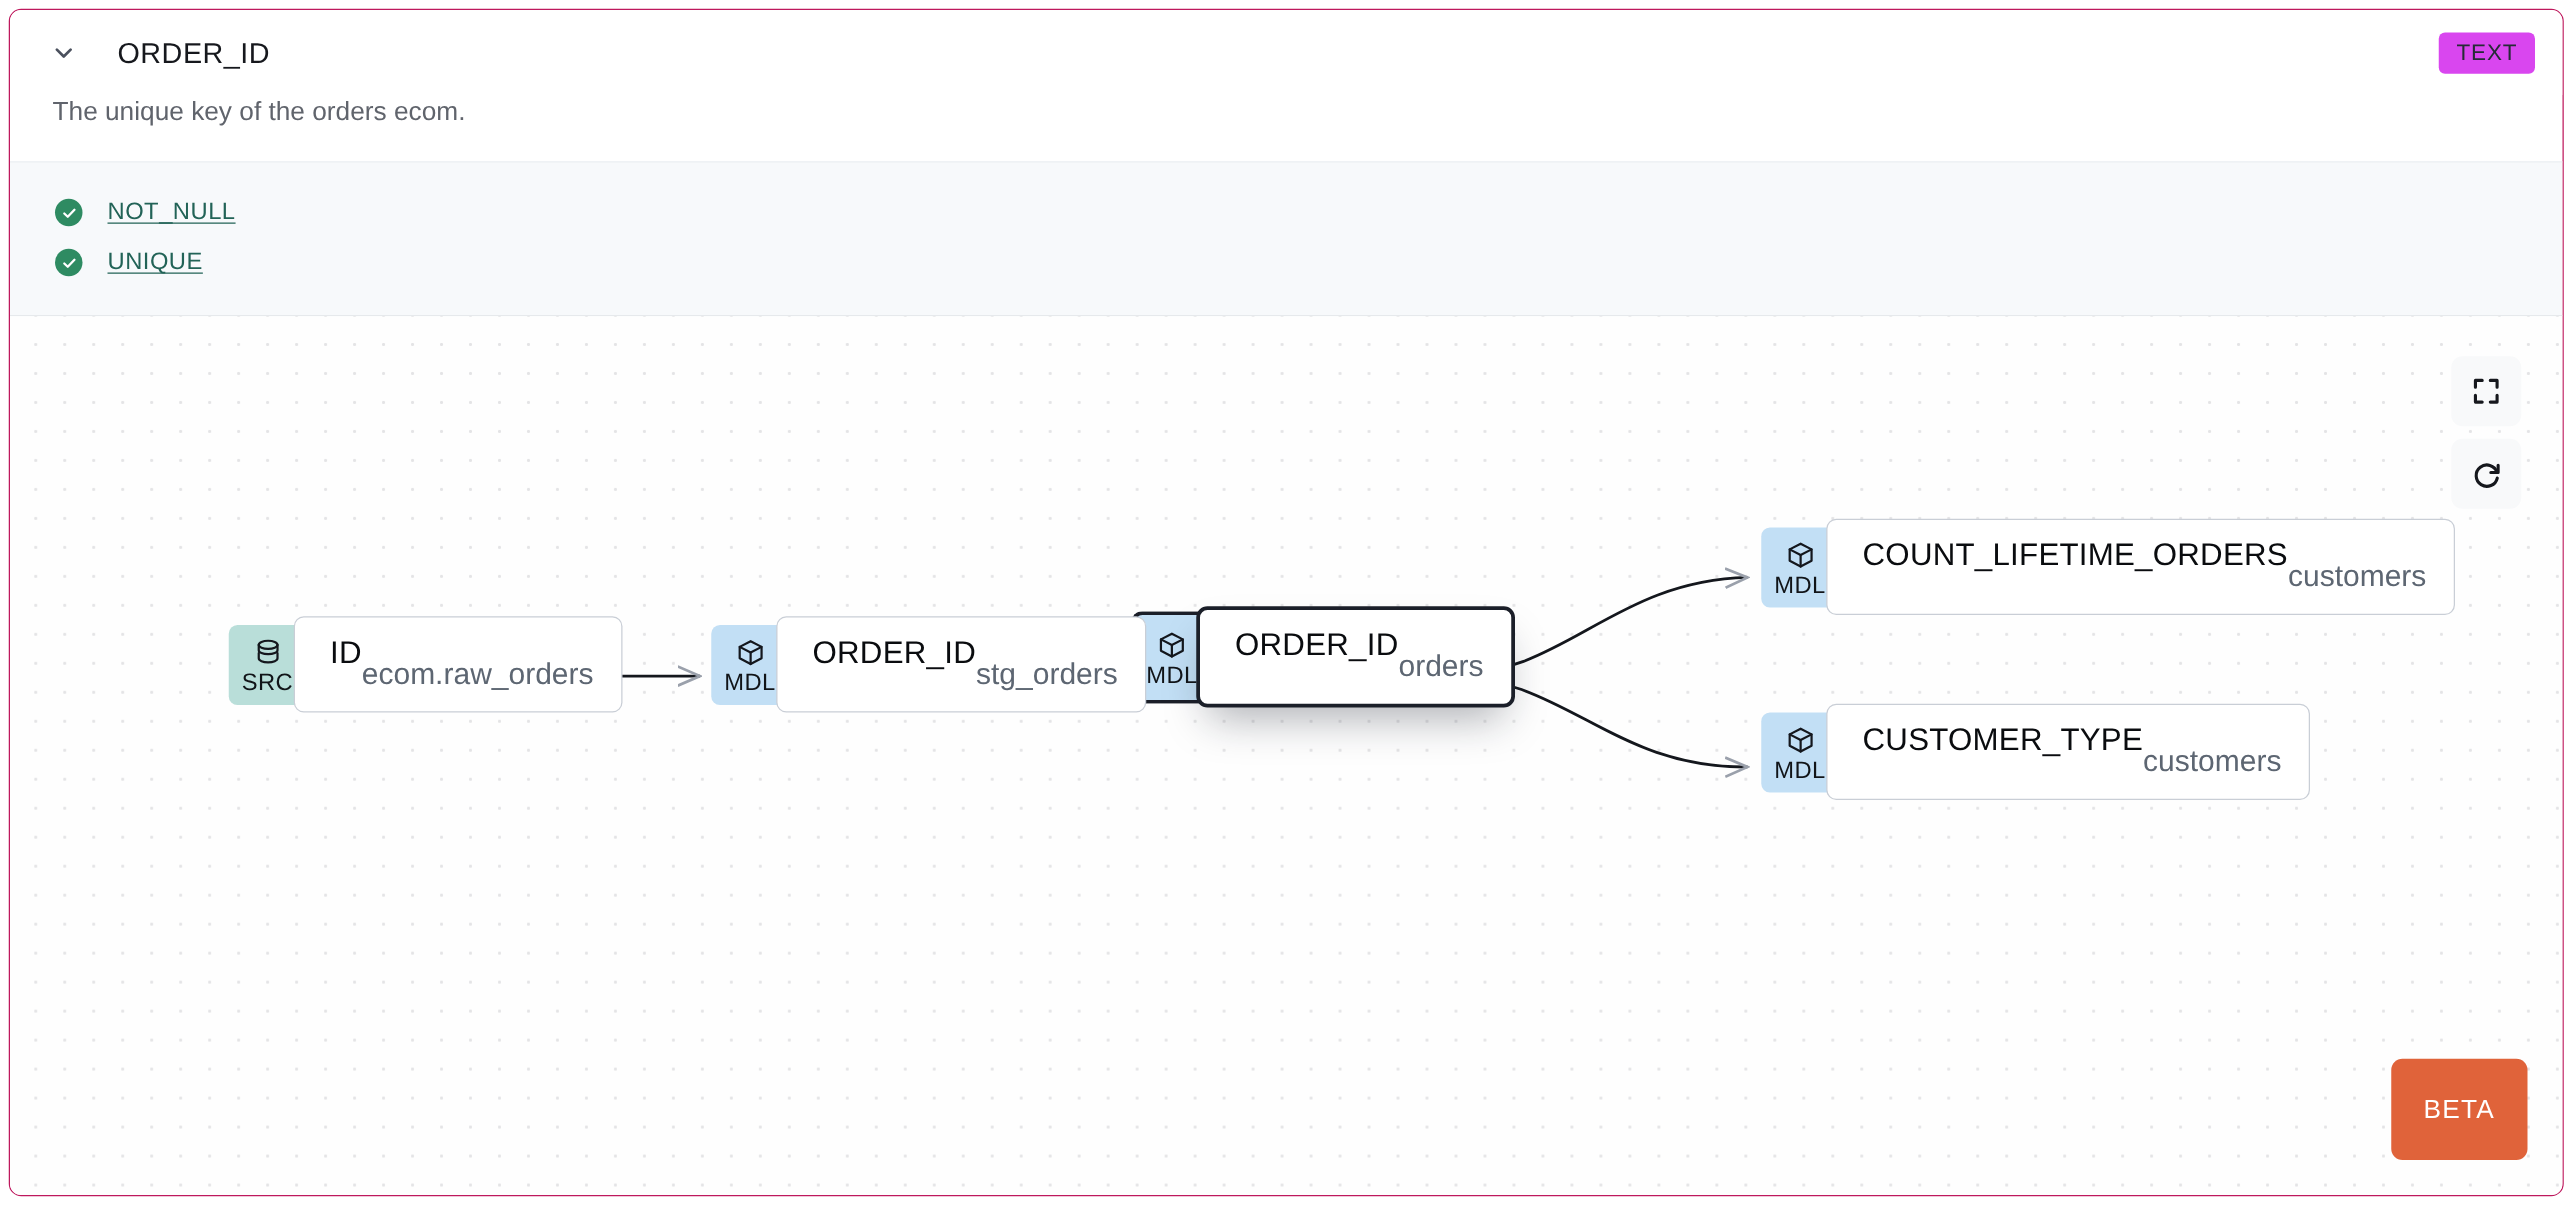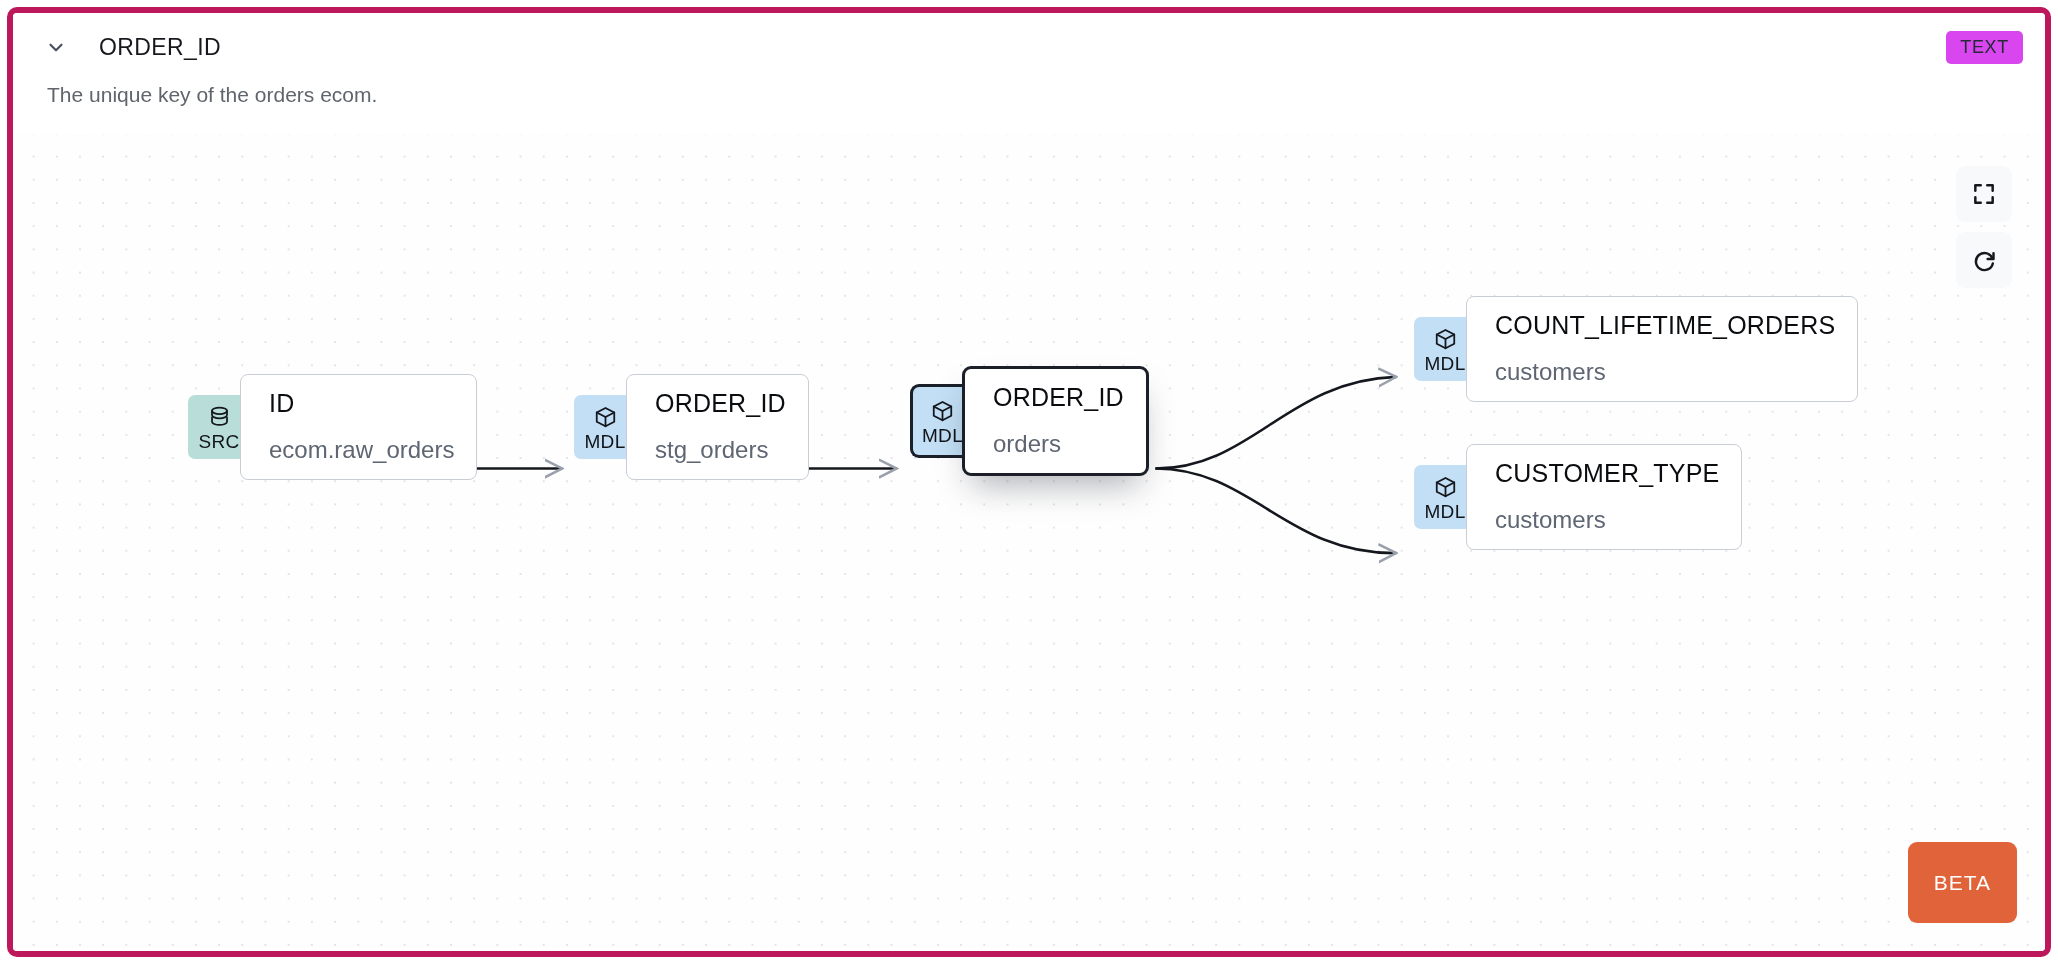--- a/index.html
+++ b/index.html
@@ -17,21 +17,21 @@
   }
 
   
   .card {
     position: absolute;
     left: 7px;
     top: 7px;
     width: 2044px;
     height: 950px;
     background: #ffffff;
-    border: 6px solid #be185d;
+    border: 1px solid #be185d;
     border-radius: 10px;
     box-sizing: border-box;
     overflow: hidden;
     display: flex;
     flex-direction: column;
   }
 
   
   .header {
     position: relative;
@@ -164,21 +164,21 @@
     margin-bottom: 1px;
   }
   .node-badge .glyph svg { display: block; }
   .node-body {
     background: #ffffff;
     border: 1px solid #c9ced6;
     border-radius: 8px;
     margin-left: -10px;
     padding: 14px 22px 15px 28px;
     display: flex;
-    flex-direction: column;
+    flex-direction: row;
     justify-content: center;
     box-sizing: border-box;
     z-index: 2;
   }
   .node-name {
     font-size: 25px;
     color: #0a0c0f;
     line-height: 1.15;
     white-space: nowrap;
     letter-spacing: 0.2px;
@@ -252,20 +252,38 @@
         <svg width="22" height="22" viewBox="0 0 24 24" fill="none" stroke="#4b515e" stroke-width="2.4" stroke-linecap="round" stroke-linejoin="round">
           <polyline points="6 9.5 12 15.5 18 9.5"></polyline>
         </svg>
       </div>
       <div class="col-title">ORDER_ID</div>
       <div class="type-badge">TEXT</div>
     </div>
 
     <div class="description">The unique key of the orders ecom.</div>
 
+    <div class="tests">
+      <div class="test-row">
+        <span class="check-icon">
+          <svg width="13" height="13" viewBox="0 0 24 24" fill="none" stroke="#ffffff" stroke-width="3.4" stroke-linecap="round" stroke-linejoin="round">
+            <polyline points="4.5 12.6 9.6 17.4 19.5 7"></polyline>
+          </svg>
+        </span>
+        <span class="test-link">NOT_NULL</span>
+      </div>
+      <div class="test-row">
+        <span class="check-icon">
+          <svg width="13" height="13" viewBox="0 0 24 24" fill="none" stroke="#ffffff" stroke-width="3.4" stroke-linecap="round" stroke-linejoin="round">
+            <polyline points="4.5 12.6 9.6 17.4 19.5 7"></polyline>
+          </svg>
+        </span>
+        <span class="test-link">UNIQUE</span>
+      </div>
+    </div>
 
     <div class="canvas">
 
       <svg class="canvas-svg" viewBox="0 0 2042 686" preserveAspectRatio="none">
         <defs>
           <marker id="arw" viewBox="0 0 10 10" refX="9" refY="5" markerWidth="9" markerHeight="9" orient="auto-start-reverse">
             <path d="M 0 1.2 L 9 5 L 0 8.8" fill="none" stroke="#9aa0ab" stroke-width="1.1"></path>
           </marker>
         </defs>
 

